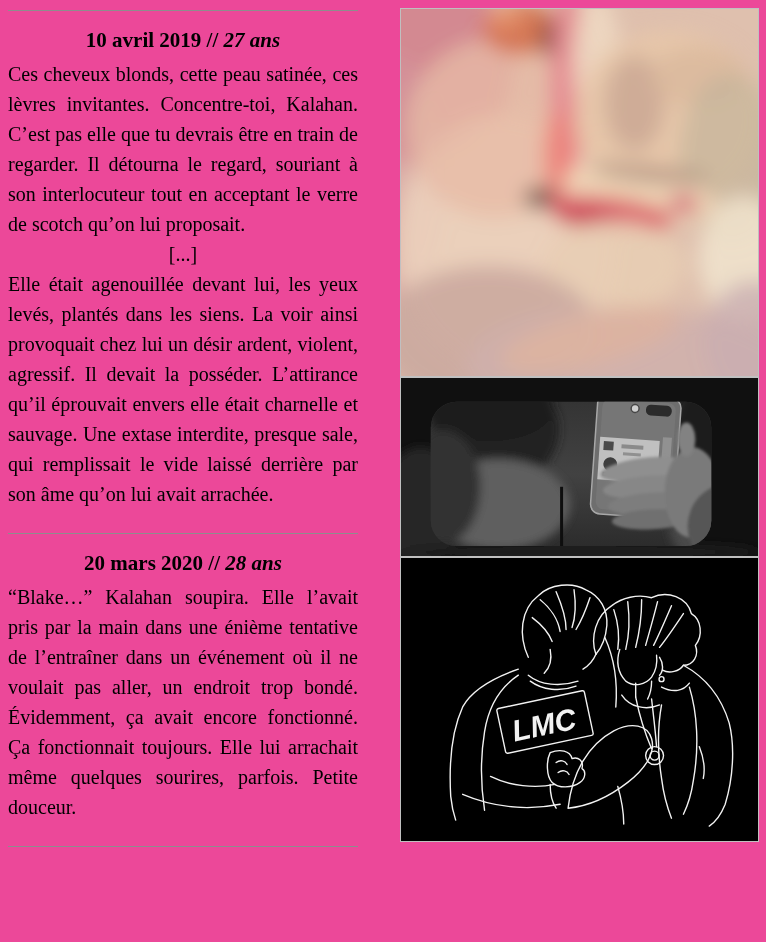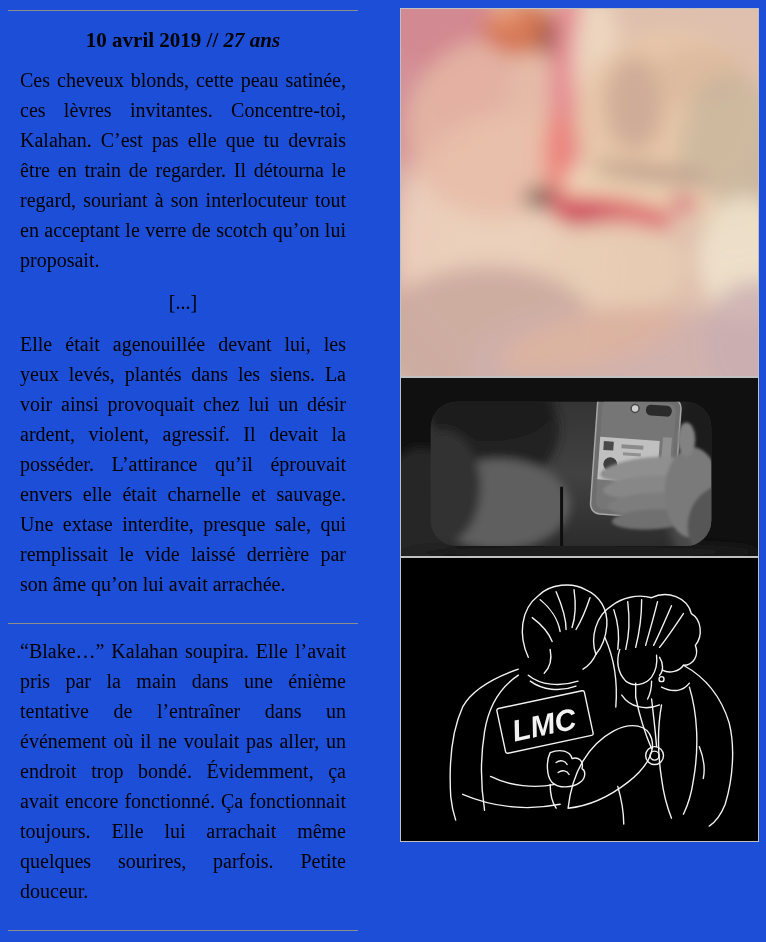--- a/index.html
+++ b/index.html
@@ -1,20 +1,20 @@
 <!DOCTYPE html>
 <html><head>
 <meta charset="utf-8">
 <style>
   html, body { margin: 0; padding: 0; background: #ffffff; }
   .page {
     position: relative;
     width: 766px;
     height: 942px;
-    background: #1d4ed8;
+    background: #ec4899;
     font-family: "Liberation Serif", serif;
     color: #000000;
     overflow: hidden;
   }
   .text-col {
     position: absolute;
     left: 8px;
     top: 0;
     width: 350px;
   }
@@ -28,21 +28,21 @@
   .rule-bottom { margin-top: 24px; }
   .entry-header {
     margin: 16px 0 6px 0;
     font-size: 21px;
     line-height: 26px;
     font-weight: bold;
     text-align: center;
   }
   .entry-header .age { font-style: italic; }
   .body-para {
-    margin: 12px;
+    margin: 0;
     font-size: 20px;
     line-height: 30px;
     text-align: justify;
     text-justify: inter-word;
   }
   .ellipsis-line {
     margin: 0;
     font-size: 20px;
     line-height: 30px;
     text-align: center;
@@ -83,20 +83,25 @@
         <span class="age">27 ans</span>
       </h2>
       <p class="body-para">Ces cheveux blonds, cette peau satinée, ces lèvres invitantes. Concentre-toi, Kalahan. C’est pas elle que tu devrais être en train de regarder. Il détourna le regard, souriant à son interlocuteur tout en acceptant le verre de scotch qu’on lui proposait.</p>
       <p class="ellipsis-line">[...]</p>
       <p class="body-para"><span>Elle était agenouillée devant lui, les yeux levés, plantés dans les siens. La voir ainsi provoquait chez lui un désir ardent, violent, agressif. Il devait la posséder. L’attirance qu’il éprouvait envers elle était charnelle et sauvage. </span><span class="italic">Une extase interdite</span><span>, presque sale, qui remplissait le vide laissé derrière par son âme qu’on lui avait arrachée.</span></p>
     </section>
 
     <hr class="rule rule-mid">
 
     <section>
+      <h2 class="entry-header">
+        <span>20 mars 2020</span>
+        <span class="sep">//</span>
+        <span class="age">28 ans</span>
+      </h2>
       <p class="body-para">“Blake…” Kalahan soupira. Elle l’avait pris par la main dans une énième tentative de l’entraîner dans un événement où il ne voulait pas aller, un endroit trop bondé. Évidemment, ça avait encore fonctionné. Ça fonctionnait toujours. Elle lui arrachait même quelques sourires, parfois. Petite douceur.</p>
     </section>
 
     <hr class="rule rule-bottom">
 
   </div>
 
   <div class="image-col">
 
     <figure class="art fig-painting">

